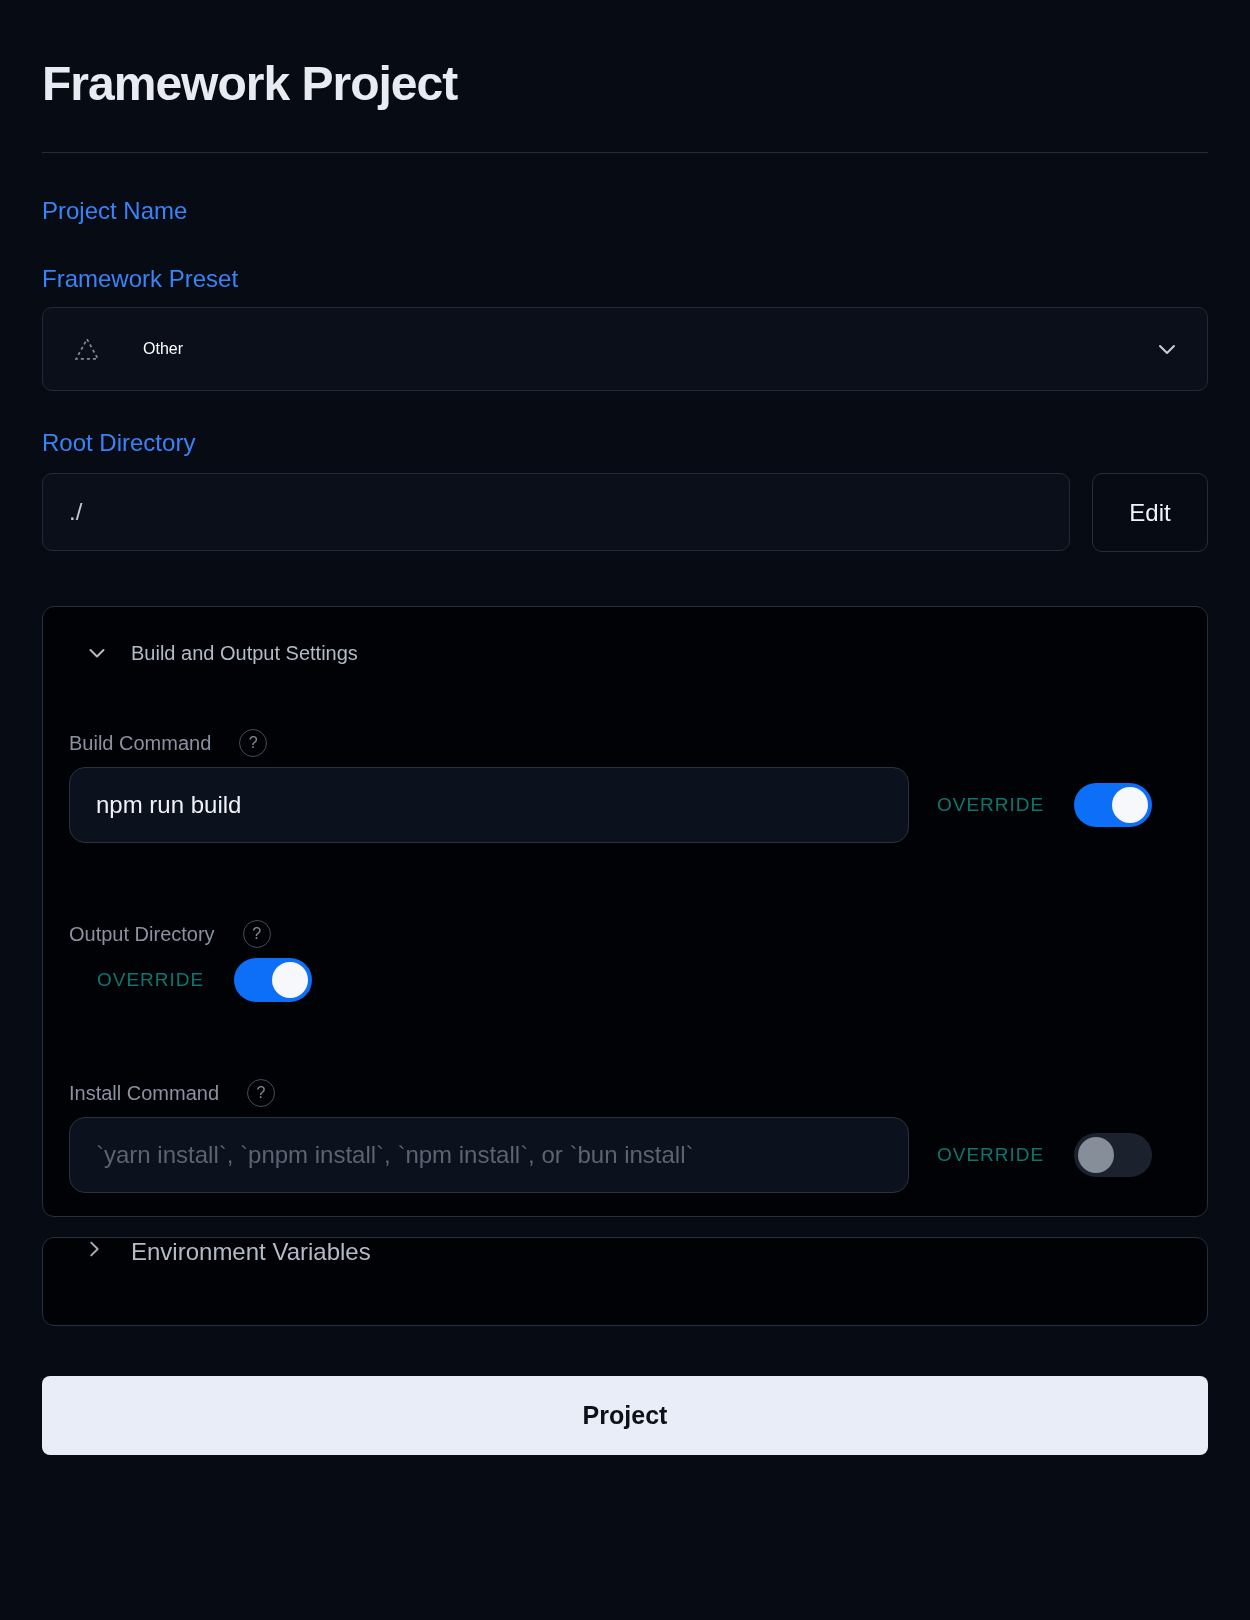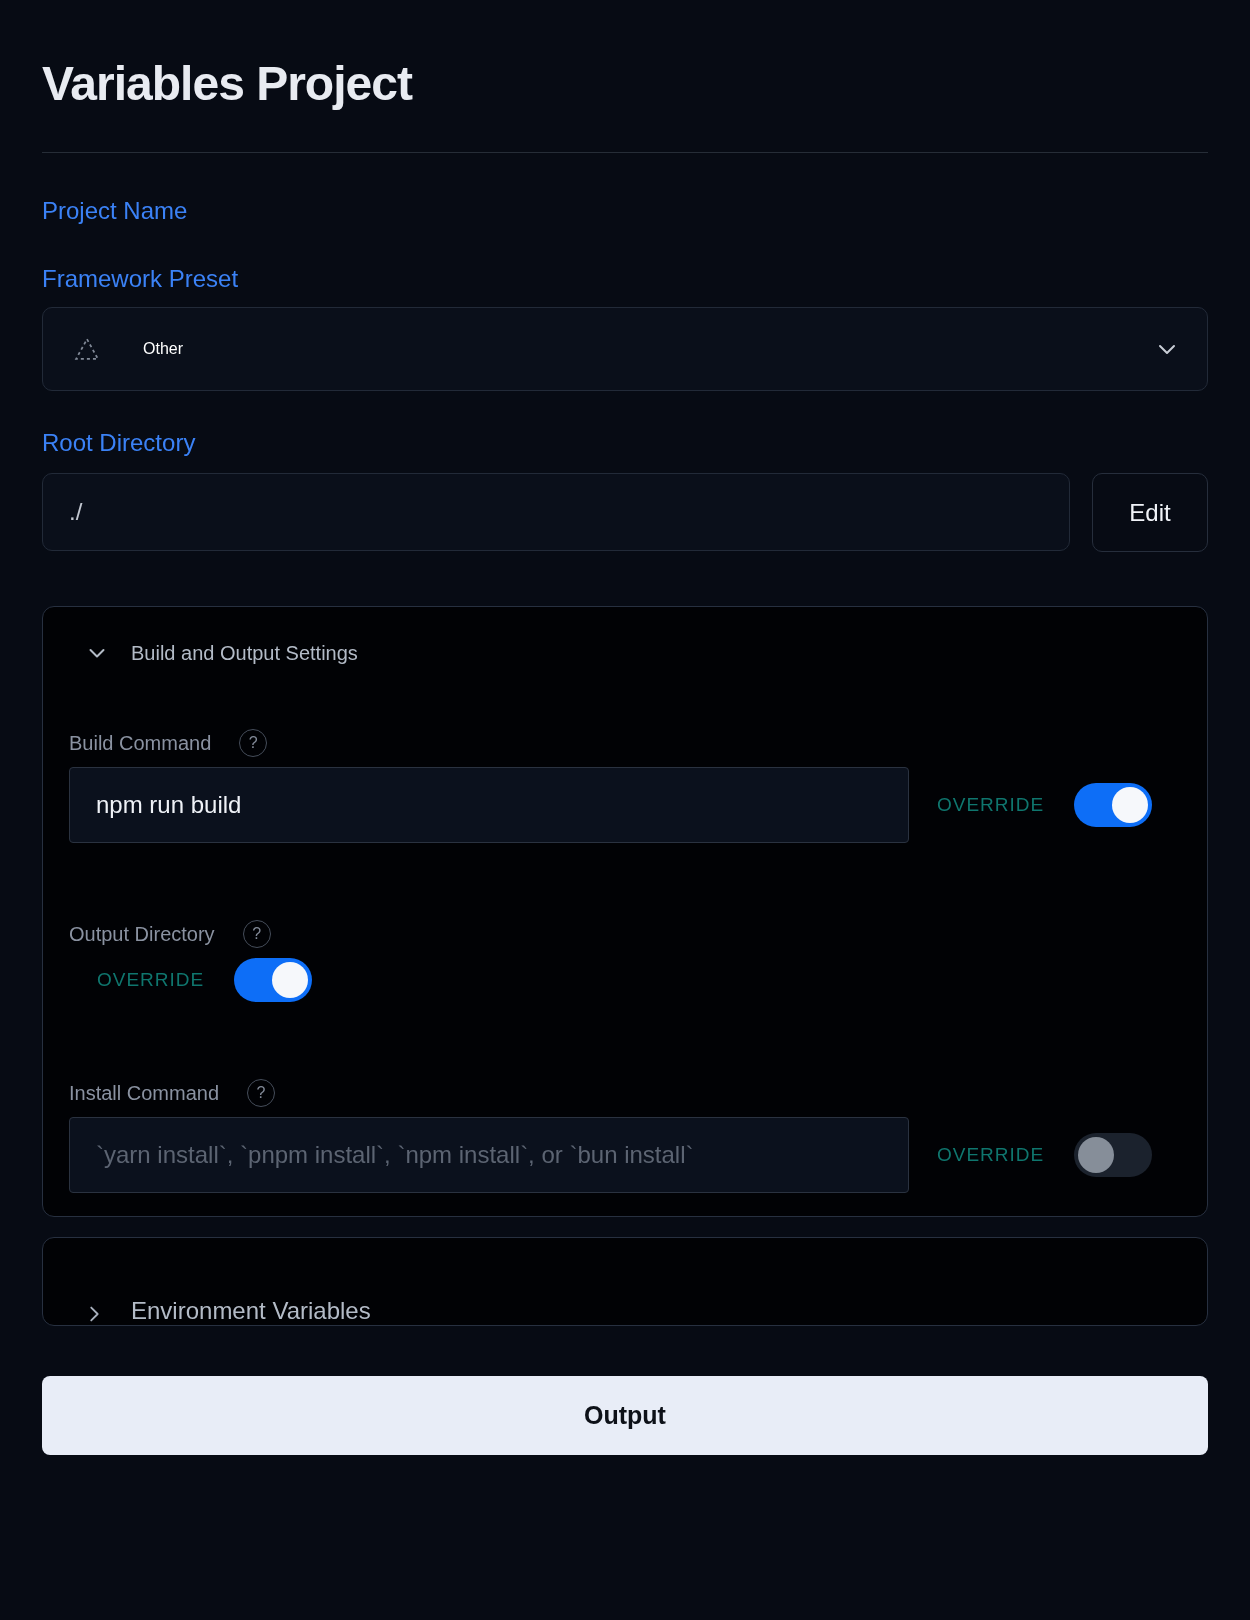--- a/index.html
+++ b/index.html
@@ -70,21 +70,21 @@
   .group-label-row{display:flex;align-items:center;gap:28px;margin-bottom:10px;}
   .group-label{font-size:20px;line-height:28px;color:#8a92a1;}
   .help{
     box-sizing:border-box;width:28px;height:28px;border-radius:50%;
     border:1.5px solid #454d5a;color:#828a98;font-size:16px;
     display:flex;align-items:center;justify-content:center;line-height:1;
   }
   .cmd-row{display:flex;align-items:center;}
   .cmd-input{
     box-sizing:border-box;flex:0 0 840px;width:840px;height:76px;
-    background:#0b111d;border:1px solid #2a3240;border-radius:4px;
+    background:#0b111d;border:1px solid #2a3240;border-radius:16px;
     color:#eff2f7;font-size:24px;padding:0 26px;outline:none;
     font-family:"Liberation Sans","DejaVu Sans",sans-serif;
   }
   .cmd-input::placeholder{color:#5c6472;opacity:1;}
   .ovr-label{
     margin-left:28px;font-size:19px;letter-spacing:1px;
     color:#0f766e;font-weight:500;
   }
   .switch{
     margin-left:30px;width:78px;height:44px;border-radius:22px;
@@ -94,38 +94,38 @@
     position:absolute;top:4px;width:36px;height:36px;border-radius:50%;
   }
   .switch.on{background:#0d6ef7;}
   .switch.on .knob{right:4px;background:#f6f8fb;}
   .switch.off{background:#1b222d;}
   .switch.off .knob{left:4px;background:#868e99;}
 
   .env-panel{
     box-sizing:border-box;margin-top:20px;height:89px;width:100%;
     background:#010205;border:1px solid #273040;border-radius:12px;
-    display:flex;align-items:flex-end;gap:26px;padding:0 0 0 40px;cursor:pointer;
+    display:flex;align-items:flex-start;gap:26px;padding:0 0 0 40px;cursor:pointer;
   }
   .env-panel .hdr-text{font-size:24px;color:#b3bbc7;}
 
   .deploy-btn{
     box-sizing:border-box;margin-top:50px;width:100%;height:79px;
     background:#e8edf7;border:none;border-radius:8px;
     font-size:25px;font-weight:600;color:#0d1118;cursor:pointer;
     font-family:"Liberation Sans","DejaVu Sans",sans-serif;
   }
   svg{display:block;}
 </style>
 </head>
 <body>
 
 <div class="page">
 
-  <h1 class="title">Variables Project</h1>
+  <h1 class="title">Framework Project</h1>
   <hr class="divider">
 
   <label class="f-label lbl-project">Project Name</label>
 
   <label class="f-label lbl-framework">Framework Preset</label>
   <div class="select">
     <span class="fw-icon">
       <svg width="28" height="28" viewBox="0 0 24 24" fill="none">
         <path d="M12 3.6 L21.3 20.4 H2.7 Z" stroke="#828a98" stroke-width="1.5" stroke-dasharray="2.6 2.6" fill="none"></path>
       </svg>
@@ -198,15 +198,15 @@
 
   <button class="env-panel">
     <span>
       <svg width="22" height="22" viewBox="0 0 24 24" fill="none">
         <path d="M9 5 L16 12 L9 19" stroke="#a9b1be" stroke-width="2" stroke-linecap="round" stroke-linejoin="round"></path>
       </svg>
     </span>
     <span class="hdr-text">Environment Variables</span>
   </button>
 
-  <button class="deploy-btn">Output</button>
+  <button class="deploy-btn">Project</button>
 
 </div>
 
 </body></html>

